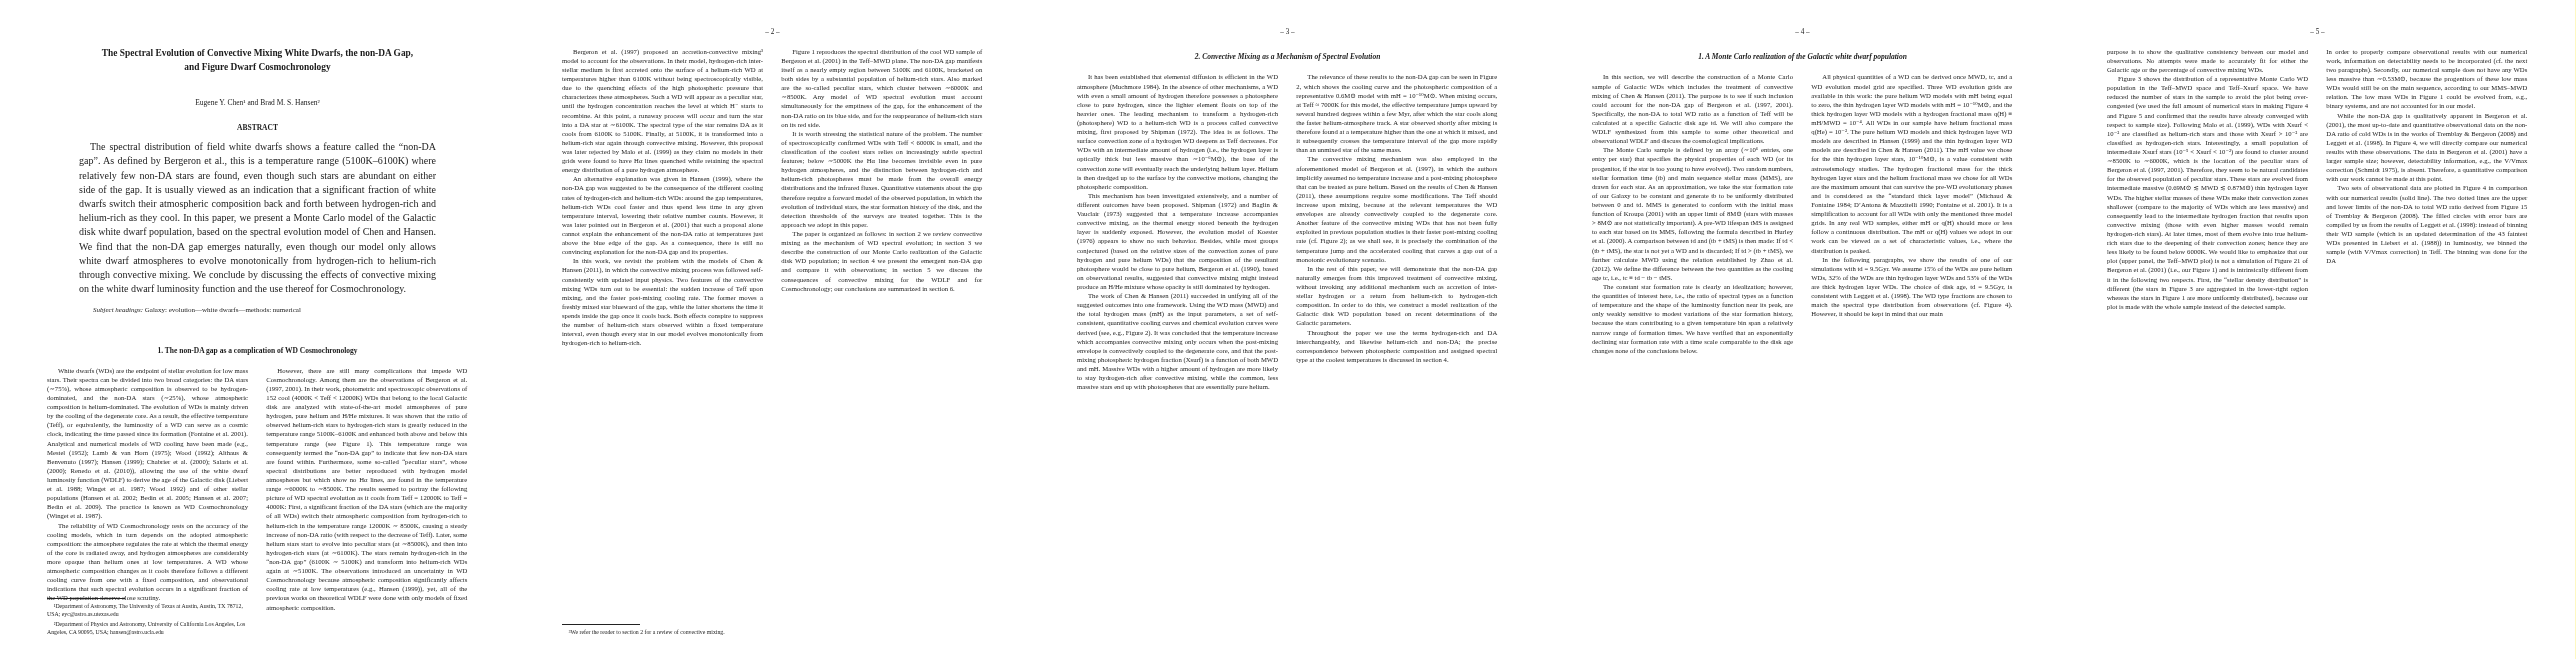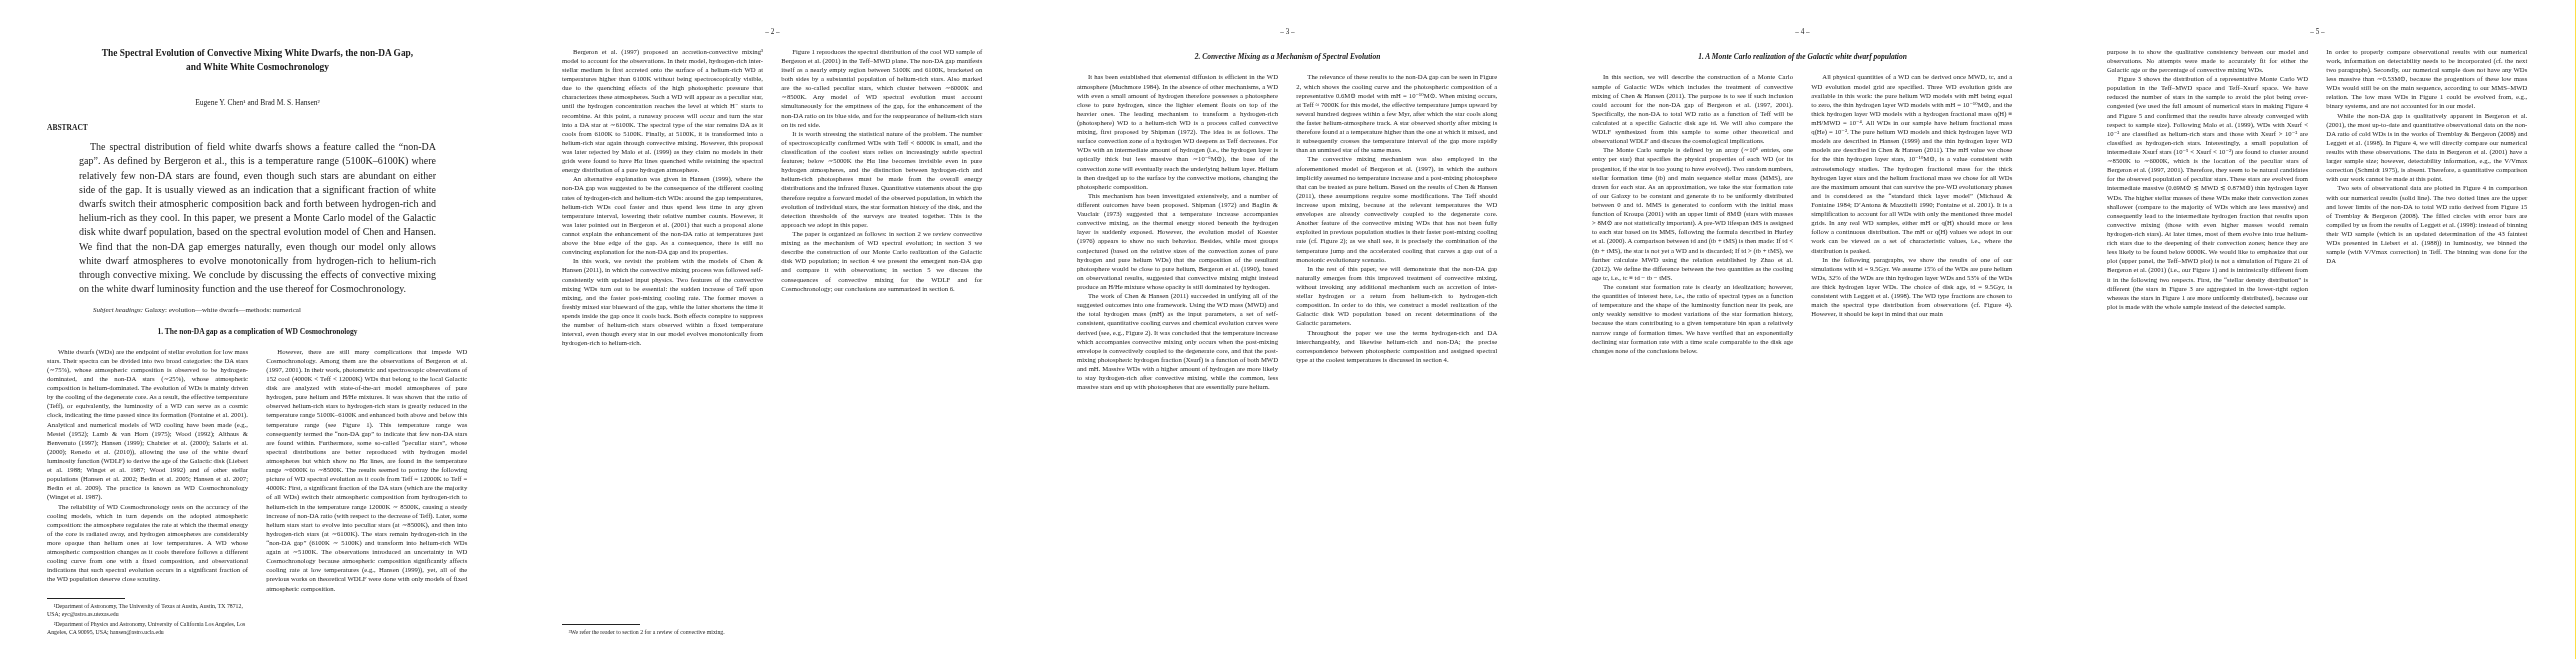--- a/index.html
+++ b/index.html
@@ -1,19 +1,19 @@
 <!DOCTYPE html>
 <html style="font-size:9px"><head>
 <meta charset="utf-8">
 <style>
   html,body{margin:0;padding:0;background:#ffffff;}
   .canvas{
     position:relative;
     width:2576px;height:659px;
-    background:#fde047;
+    background:#fef9c3;
     display:flex;
     font-family:"Liberation Serif","DejaVu Serif",serif;
     color:#1b1b1b;
   }
   .arxiv-stamp{
     position:absolute;
     left:7.8px;top:50%;
     transform:translateY(-50%) rotate(180deg);
     writing-mode:vertical-rl;
     white-space:nowrap;
@@ -25,45 +25,45 @@
     width:515px;min-width:515px;height:667px;
     box-sizing:border-box;
     padding:25.6px 47px 22px 47px;
     position:relative;
     overflow:hidden;
     background:#ffffff;
   }
   .page-num{text-align:center;font-size:7.2px;margin:2.2px 0 0 0;}
   .title{font-size:9.4px;font-weight:bold;text-align:center;line-height:1.55;margin-top:20px;}
   .authors{text-align:center;font-size:7.5px;margin-top:23px;}
-  .abs-head{text-align:left;font-weight:bold;font-size:7.5px;margin-top:16.7px;}
+  .abs-head{text-align:center;font-weight:bold;font-size:7.5px;margin-top:16.7px;}
   .abstract{font-size:10px;line-height:1.42;text-align:justify;margin:7.8px 32px 0 32px;text-indent:11px;}
   .subject{font-size:7px;margin:9.4px 32px 0 32px;}
   .subject .lbl{font-style:italic;padding-left:14px;}
-  .sec-head{font-weight:bold;text-align:center;font-size:7.5px;margin-top:13px;}
+  .sec-head{font-weight:bold;text-align:center;font-size:7.5px;margin-top:32px;}
   .sec-head-top{margin-top:16.7px;font-style:italic;}
   .cols{display:flex;gap:18.3px;margin-top:11px;}
   .col{width:201px;font-size:6.7px;line-height:1.36;text-align:justify;}
   .para{margin:0;text-indent:11px;}
   .cont .para:first-child{text-indent:0;}
   .footnotes{position:absolute;left:47px;bottom:28px;width:201px;font-size:5.8px;line-height:1.35;}
   .footnotes::before{content:"";display:block;width:78px;border-top:0.6px solid #222;margin-bottom:3.9px;}
   .fn{margin:0 0 2.2px 0;text-indent:6.7px;}
 </style>
 </head>
 <body>
 
 <div class="canvas">
 
   <div class="arxiv-stamp">arXiv:1205.7068v1  [astro-ph.SR]  31 May 2012</div>
 
   <div class="page">
     <div class="title">
       <div>The Spectral Evolution of Convective Mixing White Dwarfs, the non-DA Gap,</div>
-      <div>and White White Cosmochronology</div>
+      <div>and Figure Dwarf Cosmochronology</div>
     </div>
     <div class="authors">Eugene Y. Chen¹ and Brad M. S. Hansen²</div>
     <div class="abs-head">ABSTRACT</div>
     <p class="abstract">The spectral distribution of field white dwarfs shows a feature called the “non-DA gap”. As defined by Bergeron et al., this is a temperature range (5100K–6100K) where relatively few non-DA stars are found, even though such stars are abundant on either side of the gap. It is usually viewed as an indication that a significant fraction of white dwarfs switch their atmospheric composition back and forth between hydrogen-rich and helium-rich as they cool. In this paper, we present a Monte Carlo model of the Galactic disk white dwarf population, based on the spectral evolution model of Chen and Hansen. We find that the non-DA gap emerges naturally, even though our model only allows white dwarf atmospheres to evolve monotonically from hydrogen-rich to helium-rich through convective mixing. We conclude by discussing the effects of convective mixing on the white dwarf luminosity function and the use thereof for Cosmochronology.</p>
     <p class="subject"><span class="lbl">Subject headings:</span><span> Galaxy: evolution—white dwarfs—methods: numerical</span></p>
     <div class="sec-head">1.   The non-DA gap as a complication of WD Cosmochronology</div>
     <div class="cols">
       <div class="col">
           <p class="para">White dwarfs (WDs) are the endpoint of stellar evolution for low mass stars. Their spectra can be divided into two broad categories: the DA stars (∼75%), whose atmospheric composition is observed to be hydrogen-dominated, and the non-DA stars (∼25%), whose atmospheric composition is helium-dominated. The evolution of WDs is mainly driven by the cooling of the degenerate core. As a result, the effective temperature (Teff), or equivalently, the luminosity of a WD can serve as a cosmic clock, indicating the time passed since its formation (Fontaine et al. 2001). Analytical and numerical models of WD cooling have been made (e.g., Mestel (1952); Lamb &amp; van Horn (1975); Wood (1992); Althaus &amp; Benvenuto (1997); Hansen (1999); Chabrier et al. (2000); Salaris et al. (2000); Renedo et al. (2010)), allowing the use of the white dwarf luminosity function (WDLF) to derive the age of the Galactic disk (Liebert et al. 1988; Winget et al. 1987; Wood 1992) and of other stellar populations (Hansen et al. 2002; Bedin et al. 2005; Hansen et al. 2007; Bedin et al. 2009). The practice is known as WD Cosmochronology (Winget et al. 1987).</p>
           <p class="para">The reliability of WD Cosmochronology rests on the accuracy of the cooling models, which in turn depends on the adopted atmospheric composition: the atmosphere regulates the rate at which the thermal energy of the core is radiated away, and hydrogen atmospheres are considerably more opaque than helium ones at low temperatures. A WD whose atmospheric composition changes as it cools therefore follows a different cooling curve from one with a fixed composition, and observational indications that such spectral evolution occurs in a significant fraction of the WD population deserve close scrutiny.</p>

